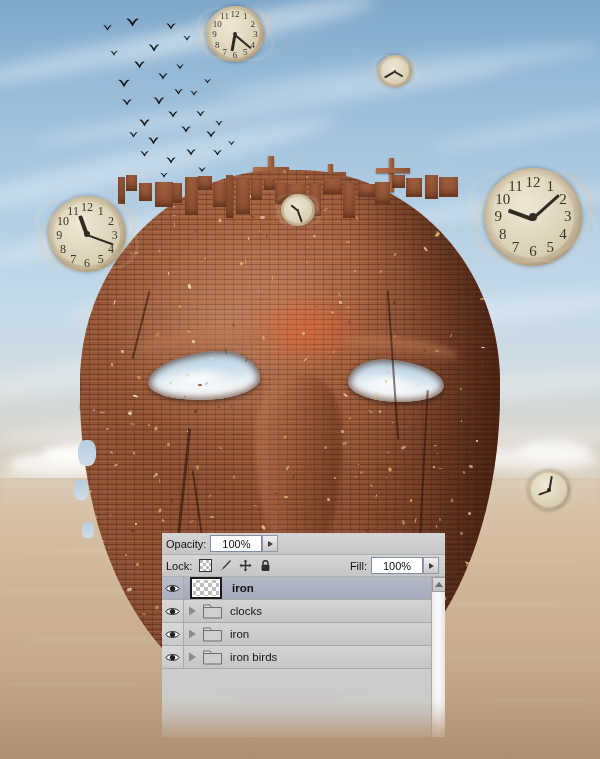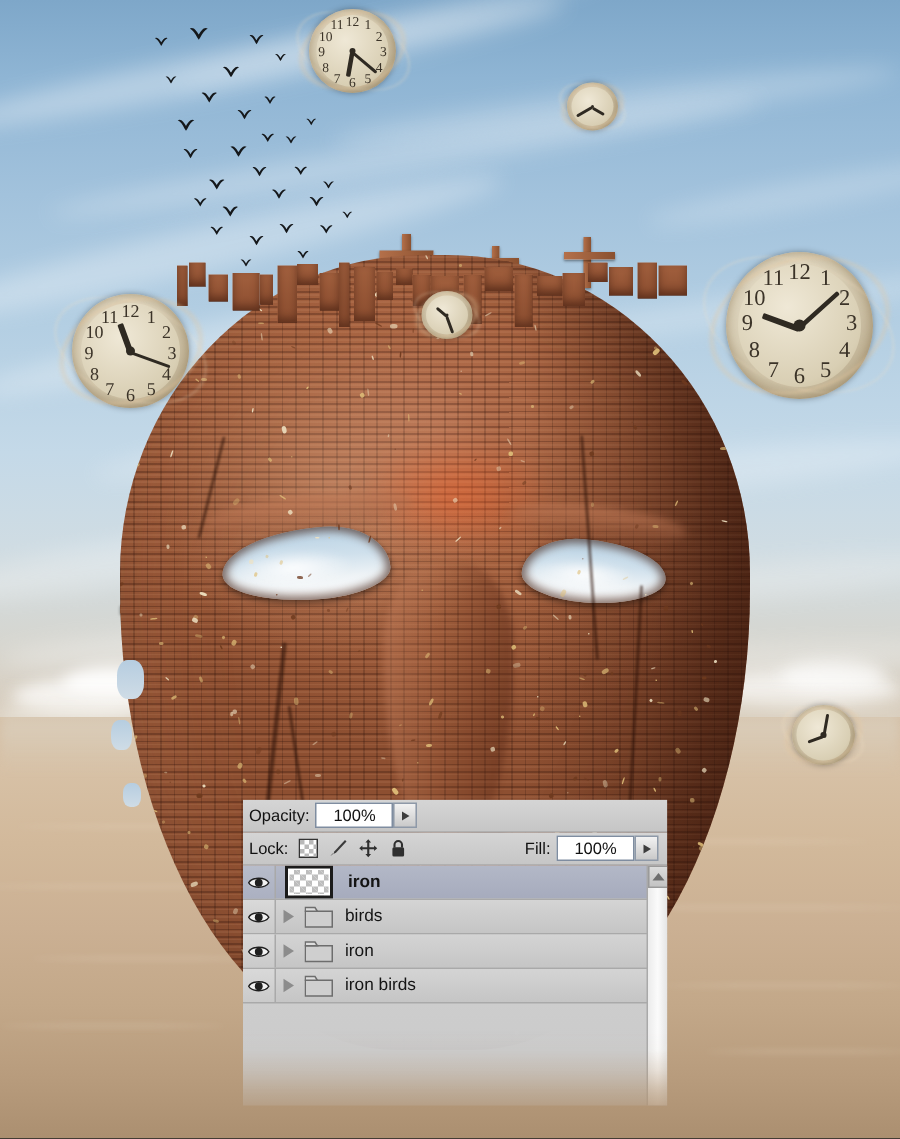--- a/index.html
+++ b/index.html
@@ -1289,21 +1289,21 @@
           <svg width="9" height="10" viewBox="0 0 9 10">
             <polygon points="1,0.5 8,5 1,9.5" fill="#8c8c8c"></polygon>
           </svg>
         </div>
         <div class="folder-cell">
           <svg width="19" height="15" viewBox="0 0 19 15">
             <path d="M0.5 3.5 L0.5 14 L18.5 14 L18.5 3.5 Z" fill="#cfcfcf" stroke="#6d6d6d" stroke-width="1"></path>
             <path d="M0.5 3.5 L0.5 1 L7 1 L8.6 3.5 Z" fill="#dedede" stroke="#6d6d6d" stroke-width="1"></path>
           </svg>
         </div>
-        <div class="layer-name">birds</div>
+        <div class="layer-name">clocks</div>
       </div>
 
       <div class="ps-row">
         <div class="eye-cell">
           <svg width="15" height="11" viewBox="0 0 15 11">
             <path d="M0.8 5.5 C3 1.6 12 1.6 14.2 5.5 C12 9.4 3 9.4 0.8 5.5 Z" fill="#f2f2f2" stroke="#1f1f1f" stroke-width="1"></path>
             <circle cx="7.5" cy="5.5" r="2.6" fill="#1f1f1f"></circle>
           </svg>
         </div>
         <div class="disc-cell">

